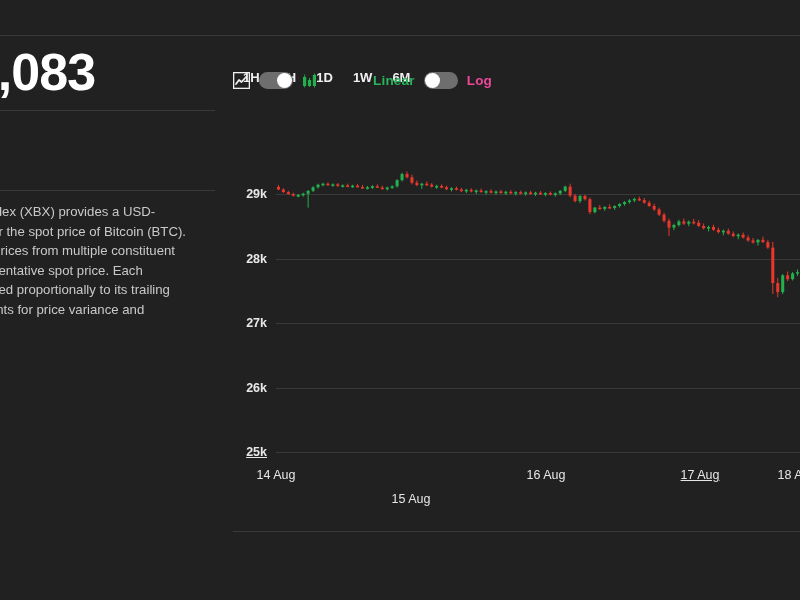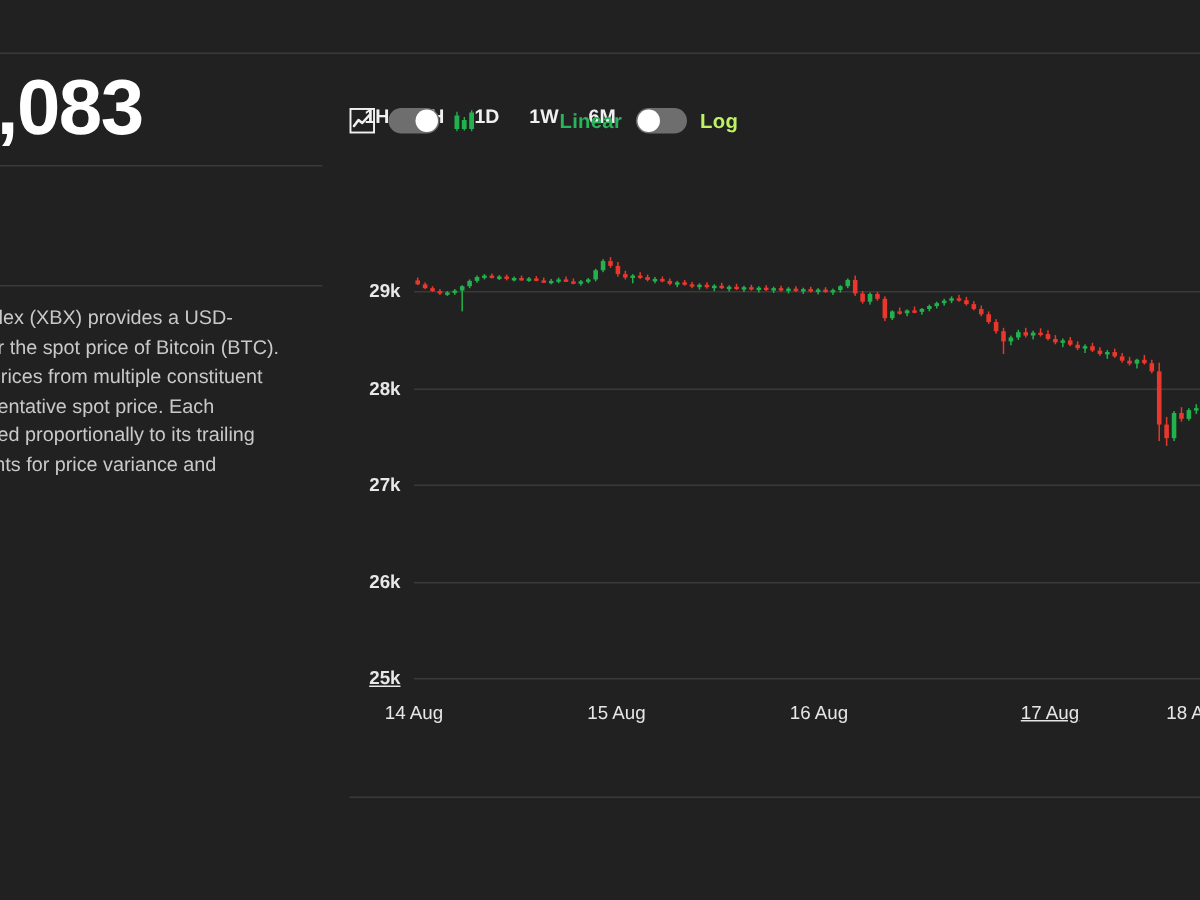--- a/index.html
+++ b/index.html
@@ -46,21 +46,21 @@
   }
   .toggle .knob {
     position: absolute; top: 1px; width: 15px; height: 15px; border-radius: 50%;
     background: #ffffff;
   }
   .toggle.right .knob { left: 18px; }
   .toggle.left  .knob { left: 1px; }
 
   .tog-label { font-size: 13.5px; font-weight: bold; letter-spacing: .2px; text-align: center; }
   .tog-label.on  { color: #29b35b; }
-  .tog-label.off { color: #bef264; }
+  .tog-label.off { color: #ec4899; }
 
   .range-btn {
     font-size: 13px; font-weight: bold; color: #f0f0f0;
     padding: 4px 10px; cursor: pointer; white-space: nowrap;
   }
 
   
   .daterow { position: absolute; left: 233px; top: 115px; display: flex; align-items: center; }
   .cal-icon { width: 18px; height: 18px; margin-right: 12px; }
   .date-txt { font-size: 14.5px; color: #f2f2f2; letter-spacing: .2px; }
@@ -365,20 +365,20 @@
         <rect x="505.17" y="110.32" width="3.06" height="16.77" fill="#22b14c"></rect>
         <rect x="511.14" y="106.45" width="1" height="9.68" fill="#e8372c"></rect>
         <rect x="510.11" y="110.32" width="3.06" height="3.87" fill="#e8372c"></rect>
         <rect x="516.08" y="107.10" width="1" height="8.39" fill="#22b14c"></rect>
         <rect x="515.05" y="108.39" width="3.06" height="5.81" fill="#22b14c"></rect>
         <rect x="521.03" y="104.52" width="1" height="6.45" fill="#22b14c"></rect>
         <rect x="520.00" y="107.10" width="3.06" height="1.60" fill="#22b14c"></rect>
       </svg>
     <div id="xlabels">
         <div class="xlabel" style="left: 43px;">14 Aug</div>
-        <div class="xlabel" style="left: 178px;">15 Aug</div>
+        <div class="xlabel" style="left: 178px; margin-top: 24px;">15 Aug</div>
         <div class="xlabel" style="left: 313px;">16 Aug</div>
         <div class="xlabel" style="left: 467px; text-decoration: underline;">17 Aug</div>
         <div class="xlabel" style="left: 564px;">18 Aug</div>
       </div>
   </div>
 
 </div>
 
 </body></html>

